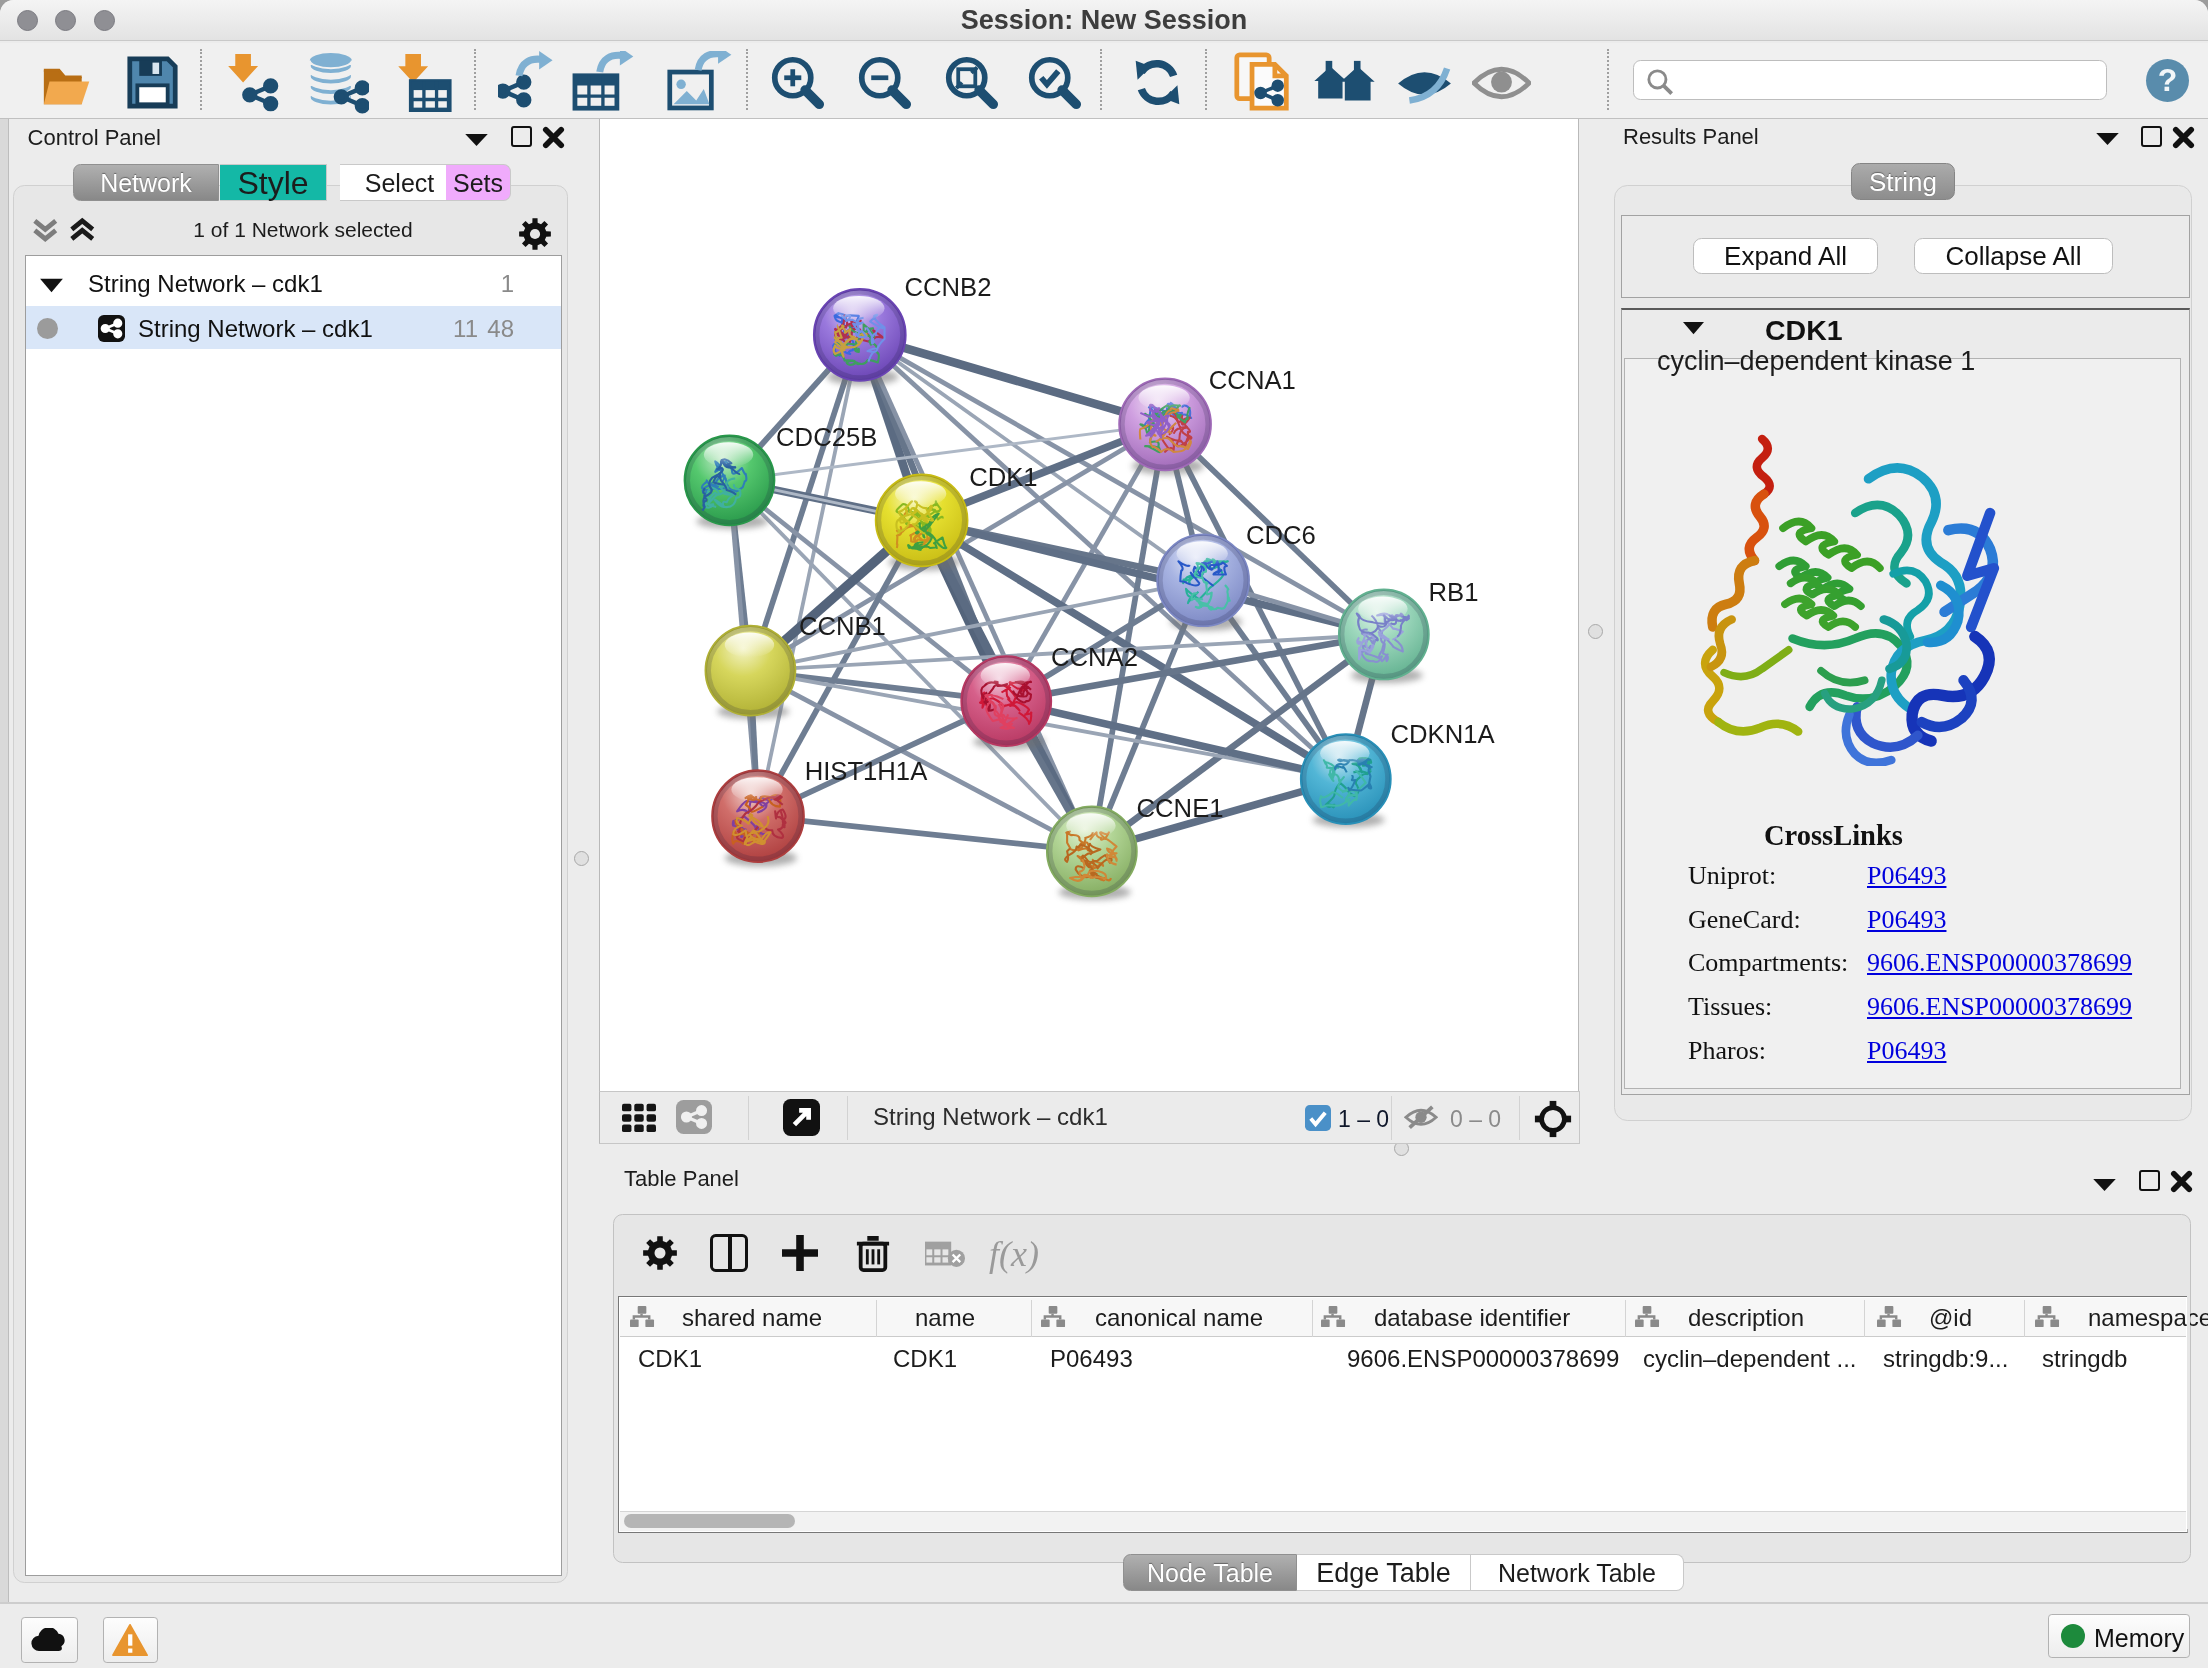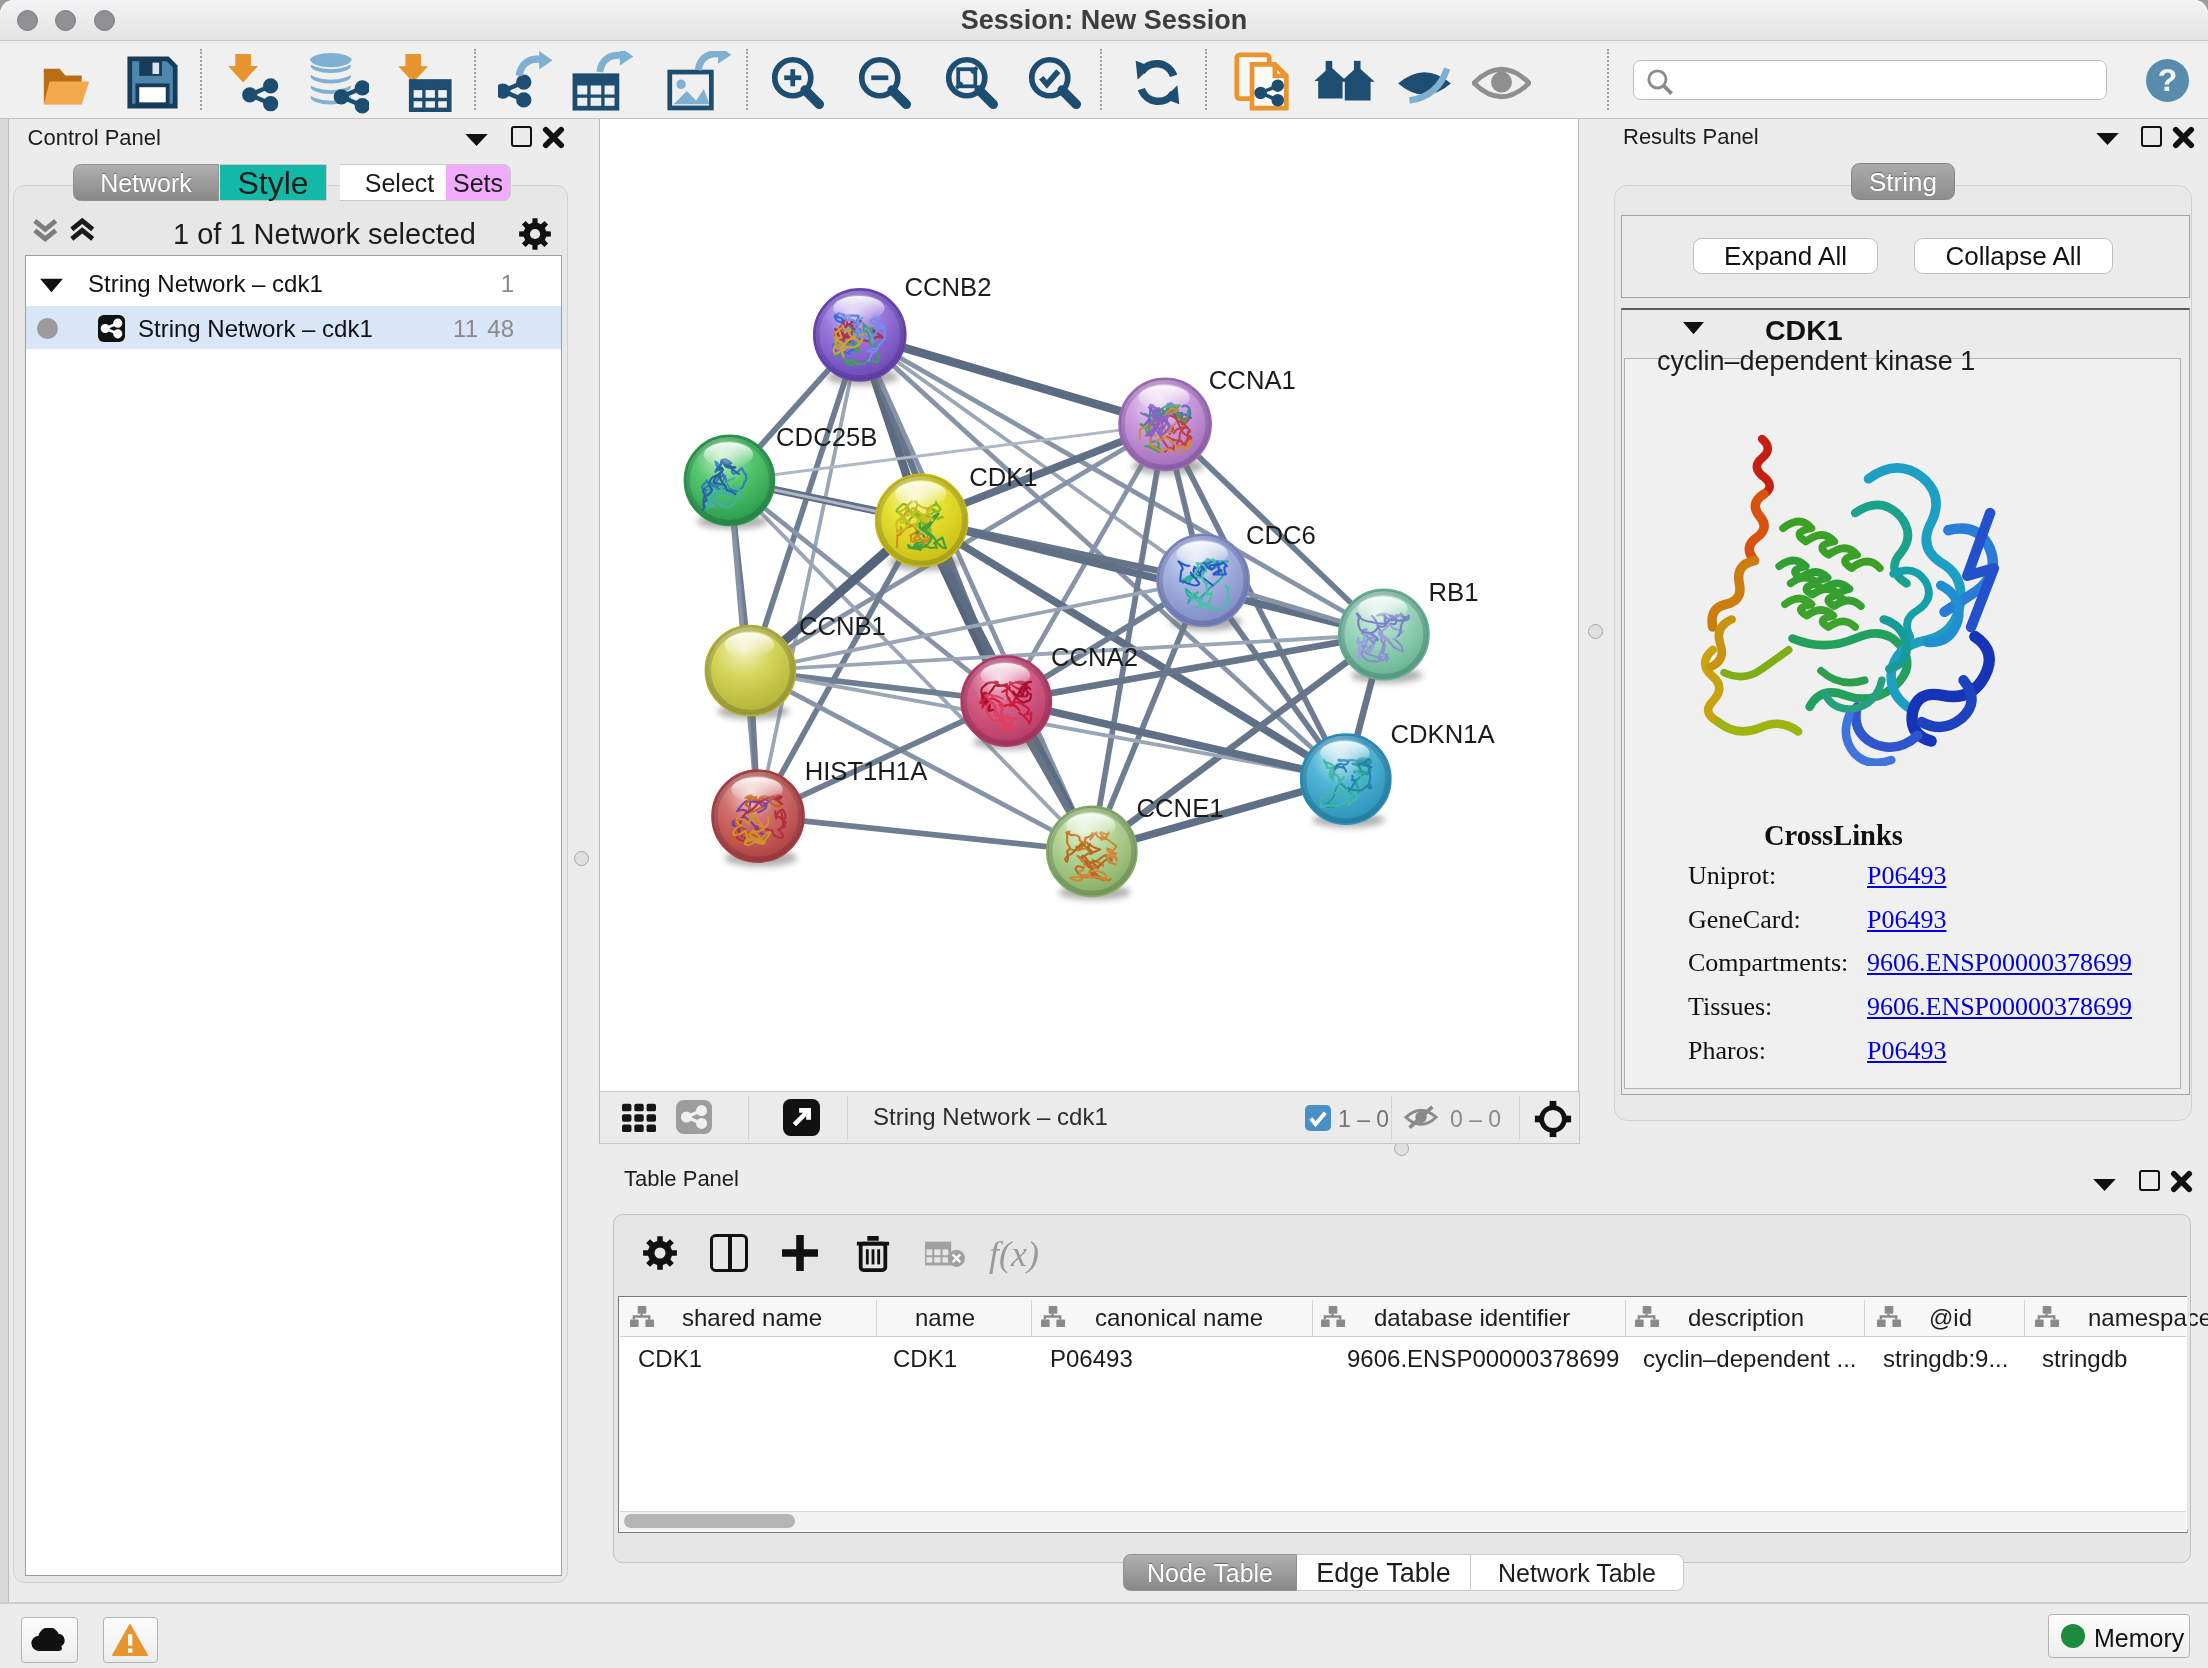--- a/index.html
+++ b/index.html
@@ -164,21 +164,21 @@
 <div class="abs" style="left:73px;top:164px;width:146px;height:37px;background:linear-gradient(#b0b0b0,#888);border:1px solid #909090;border-radius:7.6px 0 0 7.6px;color:#fff;font-size:25px;text-align:center;line-height:37px;text-shadow:0 -1px 1px #666;">Network</div>
 <div class="abs" style="left:220px;top:164px;width:107px;height:37px;background:#14b8a6;border:1px solid #c9c9c9;border-left:none;color:#1c1c1c;font-size:32px;text-align:center;line-height:37px;">Style</div>
 <div class="abs" style="left:340px;top:164px;width:120px;height:37px;background:#fff;border:1px solid #c9c9c9;border-left:none;color:#1c1c1c;font-size:25px;text-align:center;line-height:37px;">Select</div>
 <div class="abs" style="left:446px;top:164px;width:65px;height:37px;background:#f0abfc;border:1px solid #c9c9c9;border-left:none;border-radius:0 7.6px 7.6px 0;color:#1c1c1c;font-size:25px;text-align:center;line-height:37px;">Sets</div>
 <svg class="abs" style="left:31px;top:217px" width="28.5" height="28.5" viewBox="0 0 30 30">
       <path d="M4,4 L15,13 L26,4 M4,14 L15,23 L26,14" fill="none" stroke="#7d7d7d" stroke-width="5"></path>
     </svg>
 <svg class="abs" style="left:68px;top:217px" width="28.5" height="28.5" viewBox="0 0 30 30">
       <path d="M4,13 L15,4 L26,13 M4,23 L15,14 L26,23" fill="none" stroke="#1a1a1a" stroke-width="5"></path>
     </svg>
-<div class="abs" style="left:96px;top:218px;width:380px;text-align:right;font-size:29px;color:#1c1c1c;">1 of 1 Network selected</div>
+<div class="abs" style="left:113px;top:218px;width:380px;text-align:center;font-size:21px;color:#1c1c1c;">1 of 1 Network selected</div>
 <svg class="abs" style="left:518px;top:217px" width="34" height="34" viewBox="0 0 36 36">
       <path d="M34.8,15.3 L34.8,20.7 L29.9,20.8 L28.4,24.4 L31.8,28.0 L28.0,31.8 L24.4,28.4 L20.8,29.9 L20.7,34.8 L15.3,34.8 L15.2,29.9 L11.6,28.4 L8.0,31.8 L4.2,28.0 L7.6,24.4 L6.1,20.8 L1.2,20.7 L1.2,15.3 L6.1,15.2 L7.6,11.6 L4.2,8.0 L8.0,4.2 L11.6,7.6 L15.2,6.1 L15.3,1.2 L20.7,1.2 L20.8,6.1 L24.4,7.6 L28.0,4.2 L31.8,8.0 L28.4,11.6 L29.9,15.2 Z" fill="#111"></path>
       <circle cx="18" cy="18" r="5.4" fill="#e7e7e7"></circle>
     </svg>
     <div class="abs" style="left:25px;top:255px;width:537px;height:1321px;background:#fff;border:1px solid #9d9d9d;"></div>
 <svg class="abs" style="left:38px;top:276px" width="27" height="19" viewBox="0 0 28 20">
       <path d="M2,3 L26,3 L14,17 Z" fill="#111"></path>
     </svg>
 <div class="abs" style="left:88px;top:270px;font-size:24px;color:#111;">String Network – cdk1</div>
 <div class="abs" style="left:476px;top:270px;width:38px;text-align:right;font-size:24px;color:#8a8a8a;">1</div>
@@ -537,21 +537,21 @@
 <div class="abs" style="left:1519px;top:1096px;width:0;height:44px;border-left:1.9px solid #d2d2d2;"></div>
 <div class="abs" style="left:783px;top:1099px;width:37px;height:37px;border-radius:7.6px;background:#111;"></div>
     <svg class="abs" style="left:783px;top:1099px" width="37" height="37" viewBox="0 0 39 39">
       <path d="M12,27 L26,13 M17,12 L27,12 L27,22" fill="none" stroke="#fff" stroke-width="5"></path>
     </svg>
 <div class="abs" style="left:873px;top:1103px;font-size:24px;color:#2c2c2c;">String Network – cdk1</div>
 <div class="abs" style="left:1305px;top:1105px;width:26px;height:26px;border-radius:4.8px;background:#4a90c8;"></div>
     <svg class="abs" style="left:1305px;top:1105px" width="26" height="26" viewBox="0 0 27 27">
       <path d="M6,14 l5,6 l10,-12" fill="none" stroke="#fff" stroke-width="4"></path>
     </svg>
-<div class="abs" style="left:1338px;top:1106px;font-size:23px;color:#737373;">1 – 0</div>
+<div class="abs" style="left:1338px;top:1106px;font-size:23px;color:#0f172a;">1 – 0</div>
 <svg class="abs" style="left:1404px;top:1103px" width="34" height="28.5" viewBox="0 0 36 30">
       <path d="M2,15 Q18,0 34,15 Q18,30 2,15 Z" fill="none" stroke="#8a8a8a" stroke-width="3"></path>
       <circle cx="18" cy="15" r="6" fill="#8a8a8a"></circle>
       <line x1="6" y1="26" x2="30" y2="4" stroke="#8a8a8a" stroke-width="4"></line>
     </svg>
 <div class="abs" style="left:1450px;top:1106px;font-size:23px;color:#8a8a8a;">0 – 0</div>
 <svg class="abs" style="left:1533px;top:1099px" width="40" height="40" viewBox="0 0 42 42">
       <circle cx="21" cy="21" r="12" fill="none" stroke="#111" stroke-width="5"></circle>
       <g stroke="#111" stroke-width="7">
         <line x1="21" y1="2" x2="21" y2="11"></line>

